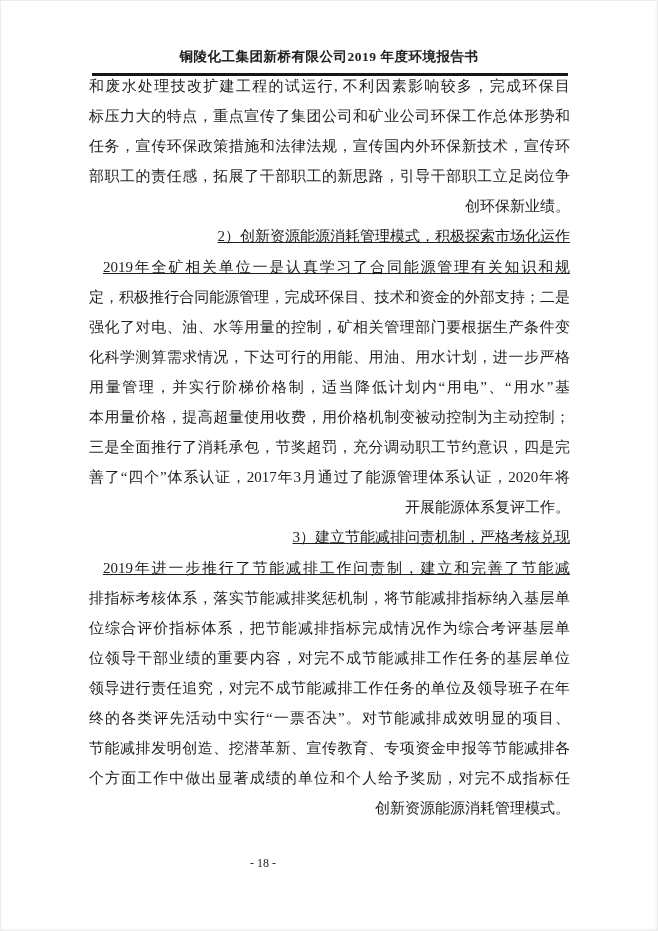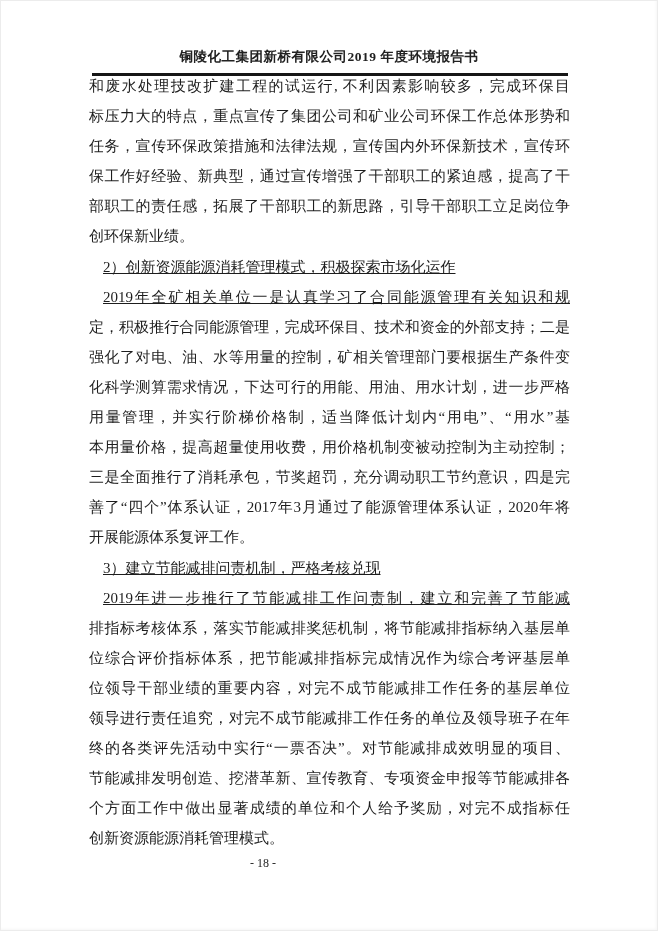--- a/index.html
+++ b/index.html
@@ -44,21 +44,21 @@
     height:30.1px;line-height:30.1px;
     font-size:15px;
     color:var(--text);
     letter-spacing:0;
   }
   .j{
     text-align:justify;
     text-align-last:justify;
     text-justify:inter-character;
   }
-  .l{ text-align:left; }
+  .l{ text-align:right; }
   .ind{ text-indent:14px;text-decoration:underline; }
   .doc-footer{
     position:absolute;top:856px;left:0;width:526px;
     text-align:center;
     font-size:12px;
     color:#242424;
   }
 </style>
 </head>
 <body>
@@ -67,21 +67,20 @@
 
   <div class="doc-header">
     <div class="doc-title">铜陵化工集团新桥有限公司2019 年度环境报告书</div>
   </div>
   <div class="header-rule"></div>
 
   <div class="doc-body">
     <div class="line j">和废水处理技改扩建工程的试运行, 不利因素影响较多，完成环保目</div>
     <div class="line j">标压力大的特点，重点宣传了集团公司和矿业公司环保工作总体形势和</div>
     <div class="line j">任务，宣传环保政策措施和法律法规，宣传国内外环保新技术，宣传环</div>
-    <div class="line j">保工作好经验、新典型，通过宣传增强了干部职工的紧迫感，提高了干</div>
     <div class="line j">部职工的责任感，拓展了干部职工的新思路，引导干部职工立足岗位争</div>
     <div class="line l">创环保新业绩。</div>
     <div class="line l ind">2）创新资源能源消耗管理模式，积极探索市场化运作</div>
     <div class="line j ind">2019年全矿相关单位一是认真学习了合同能源管理有关知识和规</div>
     <div class="line j">定，积极推行合同能源管理，完成环保目、技术和资金的外部支持；二是</div>
     <div class="line j">强化了对电、油、水等用量的控制，矿相关管理部门要根据生产条件变</div>
     <div class="line j">化科学测算需求情况，下达可行的用能、用油、用水计划，进一步严格</div>
     <div class="line j">用量管理，并实行阶梯价格制，适当降低计划内“用电”、“用水”基</div>
     <div class="line j">本用量价格，提高超量使用收费，用价格机制变被动控制为主动控制；</div>
     <div class="line j">三是全面推行了消耗承包，节奖超罚，充分调动职工节约意识，四是完</div>

